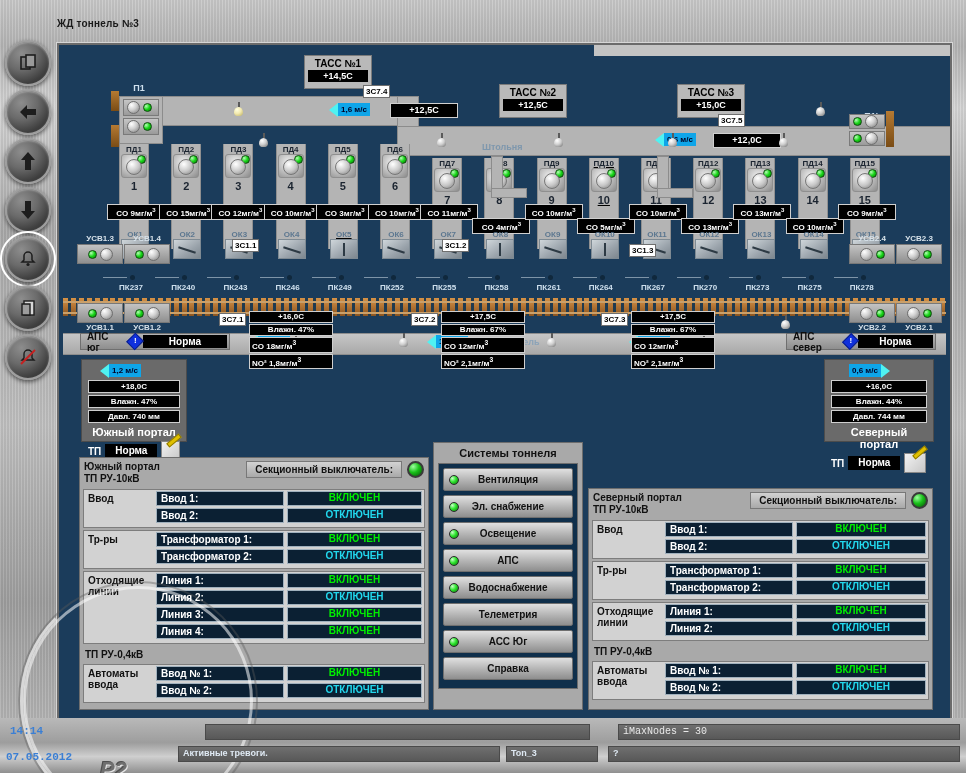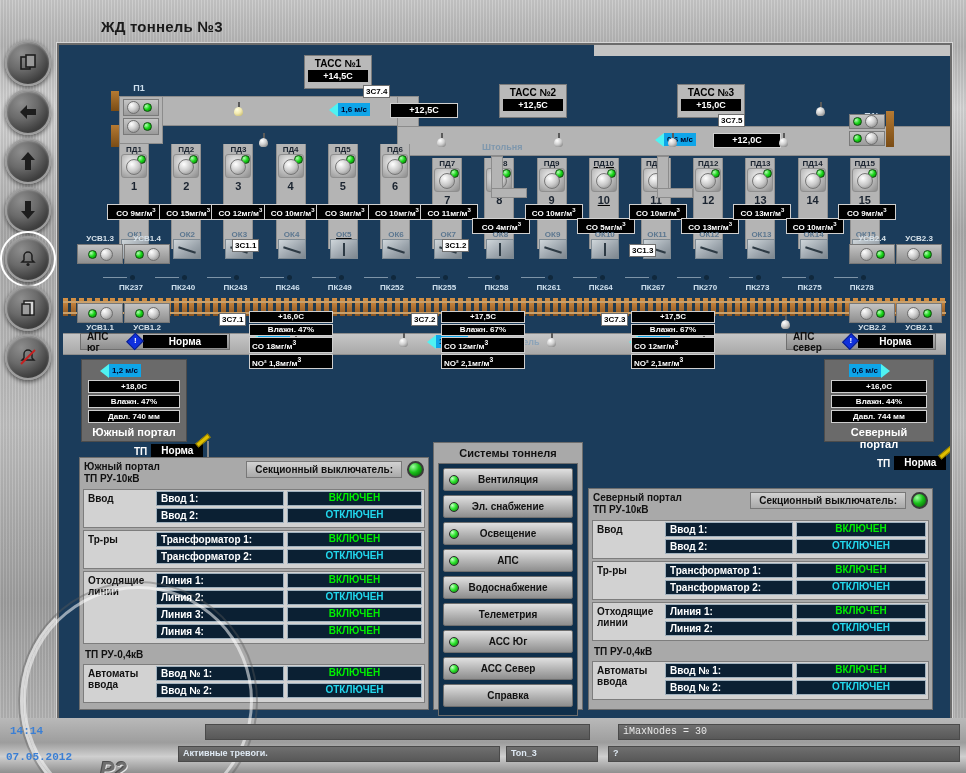--- a/index.html
+++ b/index.html
@@ -8,21 +8,21 @@
        -webkit-font-smoothing:none;}
   #root{position:relative;width:966px;height:773px;
         background:linear-gradient(180deg,#c9c9c9 0%,#b4b4b4 6%,#d4d4d4 14%,#a9a9a9 30%,#c0c0c0 55%,#9e9e9e 78%,#bdbdbd 100%);}
 
   
   .brush{position:absolute;inset:0;
      background:repeating-linear-gradient(90deg,rgba(255,255,255,.09) 0px,rgba(255,255,255,.09) 1px,rgba(0,0,0,.05) 1px,rgba(0,0,0,.05) 3px);
      pointer-events:none;}
 
   
-  .title{position:absolute;left:57px;top:18px;font-size:15px;font-weight:bold;color:#1a1a1a;letter-spacing:.2px;margin-left:44px;}
+  .title{position:absolute;left:57px;top:18px;font-size:10px;font-weight:bold;color:#1a1a1a;letter-spacing:.2px;}
 
   
   .toolbar{position:absolute;left:0;top:40px;width:52px;height:320px;}
   .tbtn{position:absolute;left:5px;width:42px;height:42px;border-radius:50%;
         background:radial-gradient(circle at 34% 28%,#8d8d8d 0%,#6a6a6a 40%,#3f3f3f 72%,#2b2b2b 100%);
         border:2px solid #9e9e9e;box-shadow:0 2px 4px rgba(0,0,0,.55), inset 0 1px 2px rgba(255,255,255,.35);
         display:flex;align-items:center;justify-content:center;color:#d8d8d8;}
   .tbtn svg{display:block;}
   .tbtn.sel{outline:2px solid #fff;outline-offset:3px;}
 
@@ -109,21 +109,21 @@
        display:flex;align-items:center;box-sizing:border-box;}
   .aps .nm{font-size:10px;font-weight:bold;color:#0d0d0d;padding:0 6px;}
   .diamond{width:11px;height:11px;background:#1030dd;transform:rotate(45deg);border:1px solid #0a1f88;margin:0 2px;}
   .diamond span{display:block;transform:rotate(-45deg);color:#fff;font-size:8px;text-align:center;line-height:10px;font-weight:bold;}
   .aps .val{background:#000;color:#fff;font-size:10px;font-weight:bold;text-align:center;margin-left:auto;margin-right:2px;width:92px;line-height:13px;}
 
   
   .portal{position:absolute;background:#6a6a6a;border:1px solid #4c4c4c;box-sizing:border-box;padding:4px 6px;}
   .portal .r{background:#000;color:#fff;font-size:8px;font-weight:bold;text-align:center;border:1px solid #cfcfcf;margin-bottom:2px;line-height:11px;}
   .portal .nm{font-size:11px;font-weight:bold;color:#fff;text-align:center;margin:3px 0 3px;}
-  .portal .tp{display:flex;align-items:center;gap:4px;margin-left:46px;}
+  .portal .tp{display:flex;align-items:center;gap:4px;}
   .portal .tp .k{font-size:10px;font-weight:bold;color:#fff;}
   .portal .tp .v{background:#000;color:#fff;font-size:10px;font-weight:bold;padding:0 10px;line-height:14px;}
   .pencil{width:20px;height:18px;background:linear-gradient(135deg,#f2f2f2,#c7c7c7);border:1px solid #888;position:relative;}
   .pencil:after{content:"";position:absolute;right:-3px;top:-4px;width:14px;height:3px;background:#e0c000;transform:rotate(-40deg);border:1px solid #8a7600;}
 
   
   .panel{position:absolute;background:#a9a9a9;border:1px solid #6d6d6d;box-sizing:border-box;}
   .panel .hd{display:flex;align-items:flex-start;padding:3px 4px 2px;}
   .panel .hd .ttl{font-size:10px;font-weight:bold;color:#111;line-height:12px;}
   .secbtn{margin-left:auto;display:flex;align-items:center;gap:5px;}
@@ -991,24 +991,20 @@
               <span>Водоснабжение</span>
             </div>
             <div class="mbtn">
               <span>Телеметрия</span>
             </div>
             <div class="mbtn">
               <span class="ld"></span>
               <span>АСС Юг</span>
             </div>
             <div class="mbtn">
-              <span class="ld"></span>
-              <span>АСС Север</span>
-            </div>
-            <div class="mbtn">
               <span>Справка</span>
             </div>
           </div>
       </div>
 
       <div class="panel" style="left:529px;top:443px;width:345px;height:222px">
         <div class="hd">
           <div class="ttl">
             <div>Северный портал</div>
             <div>ТП РУ-10кВ</div>

